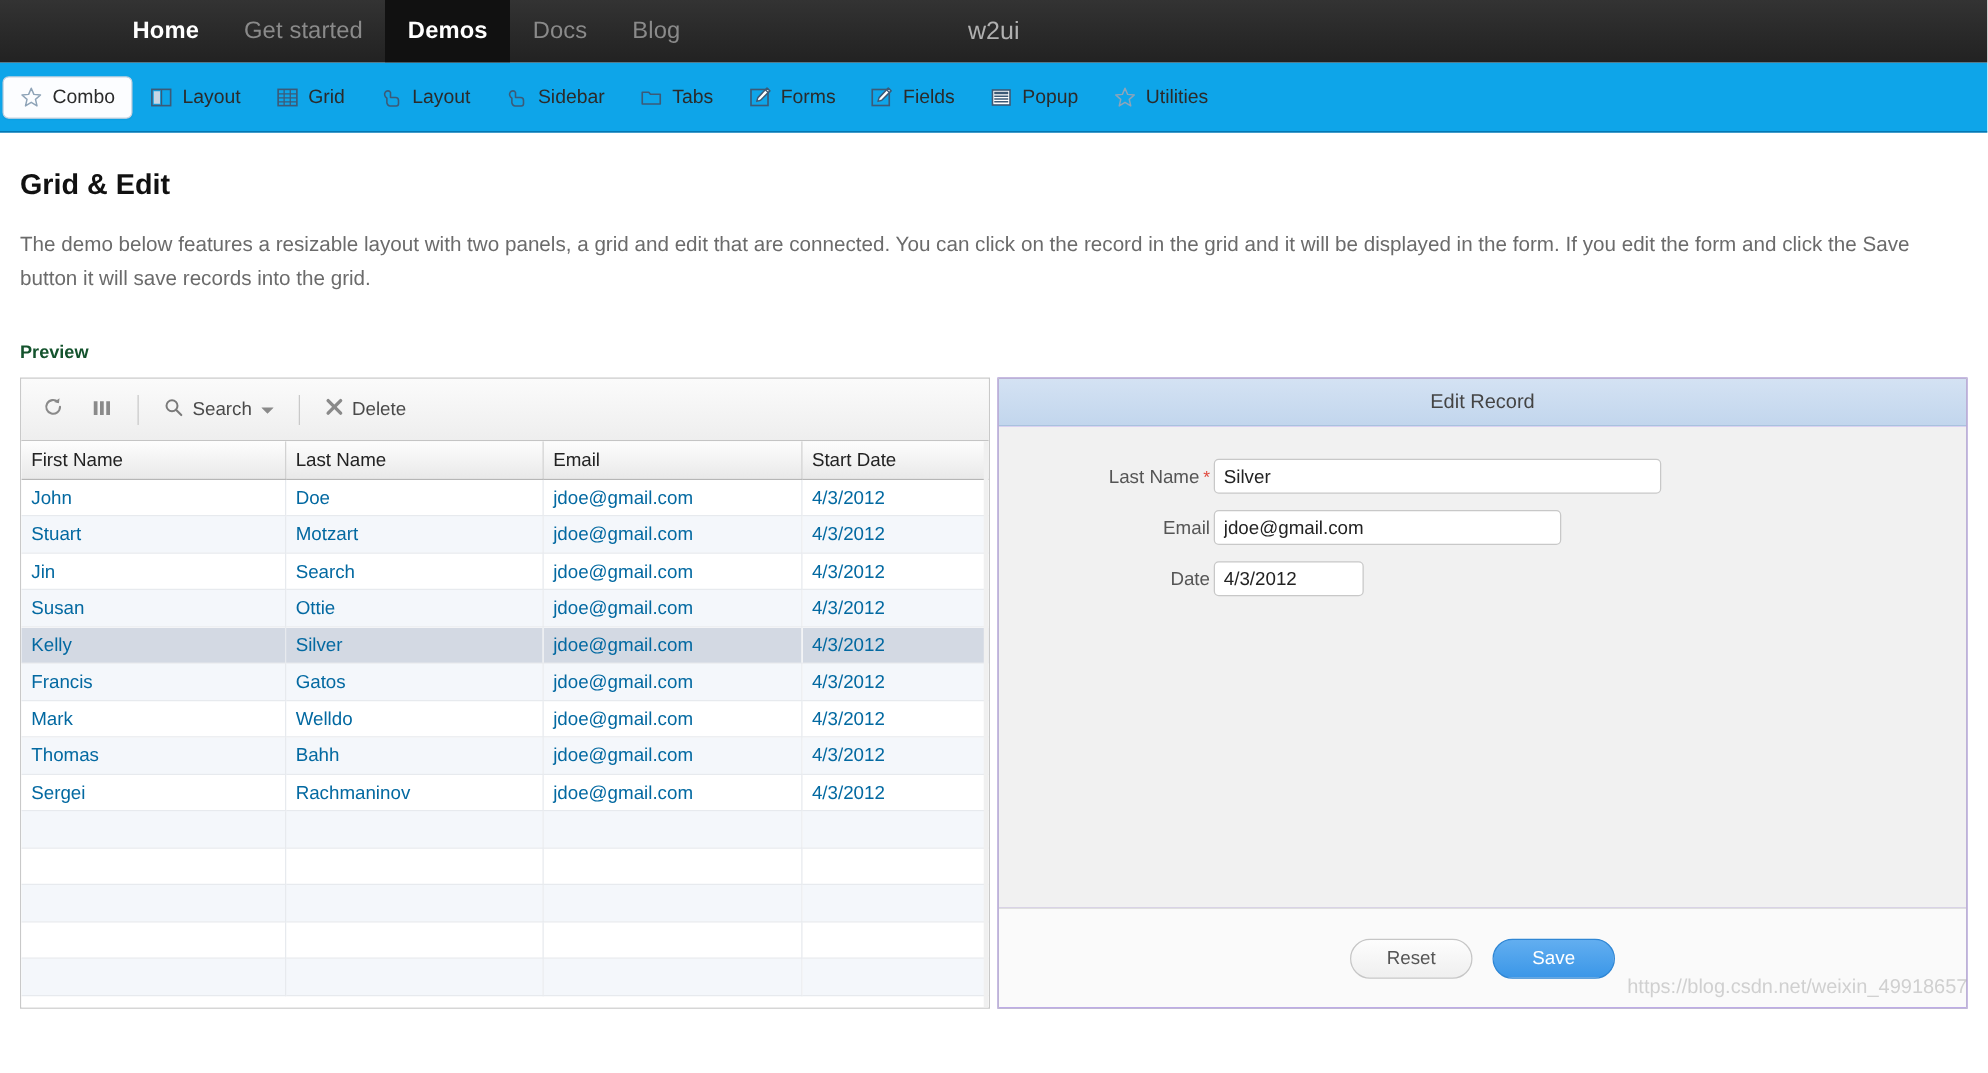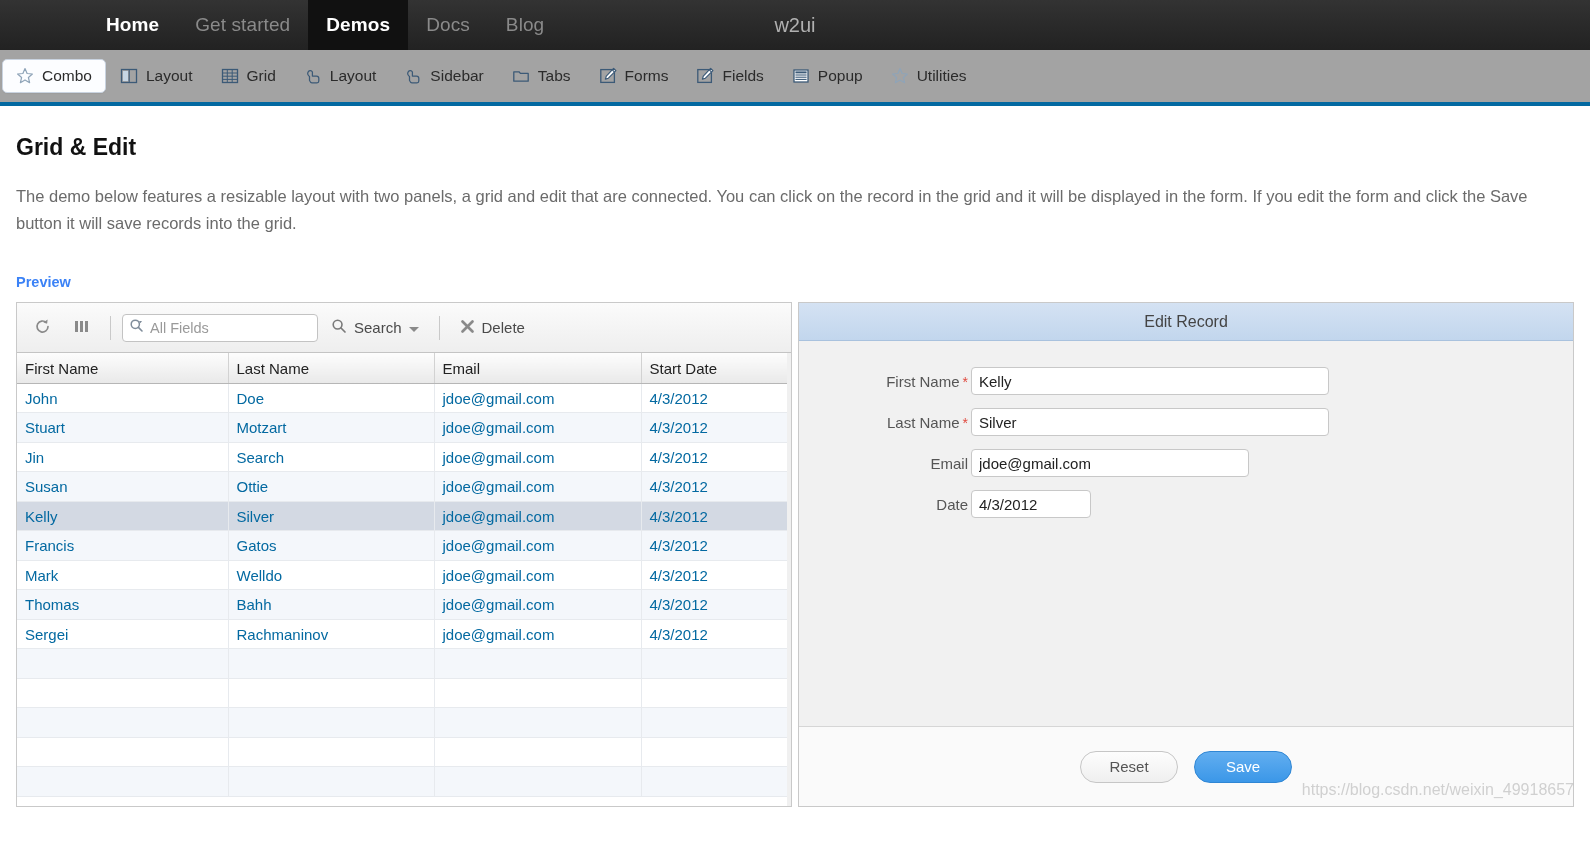--- a/index.html
+++ b/index.html
@@ -43,22 +43,22 @@
     line-height: 50px;
     text-align: center;
     font-size: 20px;
     color: #b0b0b0;
     pointer-events: none;
   }
 
   
   .subnav {
     height: 56px;
-    background: #a3a3a3;
-    border-bottom: 4px solid #0369a1;
+    background: #0ea5e9;
+    border-bottom: 1px solid #0369a1;
     display: flex;
     align-items: center;
     padding-left: 2px;
   }
   .subtab {
     display: flex; align-items: center;
     gap: 8px;
     height: 34px;
     padding: 0 13px;
     font-size: 15.5px;
@@ -86,21 +86,21 @@
   p.page-desc {
     font-size: 16.5px;
     color: #6b6b6b;
     line-height: 1.62;
     margin: 0 0 38px 0;
     max-width: 1545px;
   }
   .preview-label {
     font-size: 14.5px;
     font-weight: bold;
-    color: #3b82f6;
+    color: #14532d;
     margin-bottom: 12px;
   }
 
   
   .demo {
     position: relative;
     height: 505px;
     display: flex;
   }
   .panel-left {
@@ -457,30 +457,20 @@
             <svg width="17" height="16" viewBox="0 0 17 16">
               <rect x="2" y="3" width="3" height="11" fill="#8a8a8a"></rect>
               <rect x="7" y="3" width="3" height="11" fill="#8a8a8a"></rect>
               <rect x="12" y="3" width="3" height="11" fill="#8a8a8a"></rect>
             </svg>
           </span>
         </div>
 
         <div class="tb-sep"></div>
 
-        <div class="tb-search">
-          <span>
-            <svg width="15" height="15" viewBox="0 0 15 15">
-              <circle cx="6.3" cy="6.3" r="4.1" fill="none" stroke="#7f8c9a" stroke-width="1.5"></circle>
-              <line x1="9.4" y1="9.4" x2="13" y2="13" stroke="#7f8c9a" stroke-width="1.6" stroke-linecap="round"></line>
-              <path d="M10 3 L13 3 L11.5 5.2 Z" fill="#7f8c9a"></path>
-            </svg>
-          </span>
-          <input type="text" value="" placeholder="All Fields" style="">
-        </div>
 
         <div class="tb-btn">
           <span>
             <svg width="16" height="16" viewBox="0 0 16 16">
               <circle cx="6.6" cy="6.6" r="4.4" fill="none" stroke="#7a7a7a" stroke-width="1.6"></circle>
               <line x1="10" y1="10" x2="14" y2="14" stroke="#7a7a7a" stroke-width="1.7" stroke-linecap="round"></line>
             </svg>
           </span>
           <span>Search</span>
           <span>
@@ -608,24 +598,20 @@
         </table>
         <div class="gridvscroll"></div>
       </div>
     </div>
 
     <div class="splitter"></div>
 
     <div class="panel-right">
       <div class="form-header">Edit Record</div>
       <div class="form-body" id="form-body">
-          <div class="frow">
-            <div class="flabel">First Name<span class="req">*</span></div>
-            <input type="text" class="finput w-name" value="Kelly" style="">
-          </div>
           <div class="frow">
             <div class="flabel">Last Name<span class="req">*</span></div>
             <input type="text" class="finput w-name" value="Silver" style="">
           </div>
           <div class="frow">
             <div class="flabel">Email</div>
             <input type="text" class="finput w-mail" value="jdoe@gmail.com" style="">
           </div>
           <div class="frow">
             <div class="flabel">Date</div>

